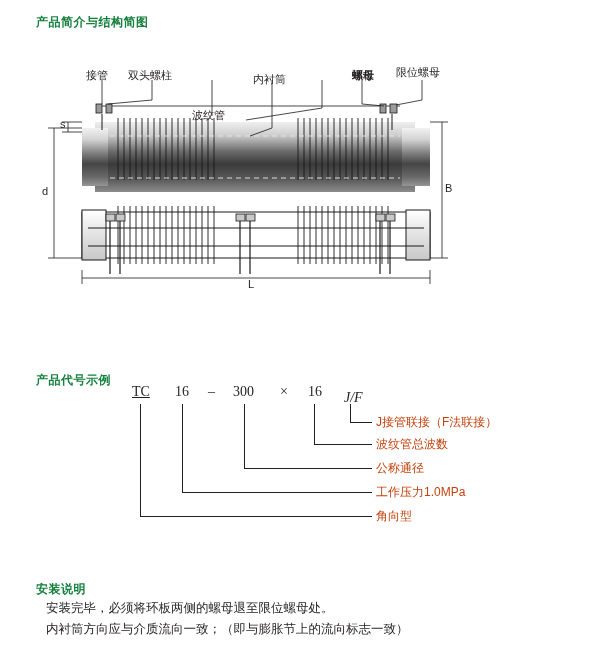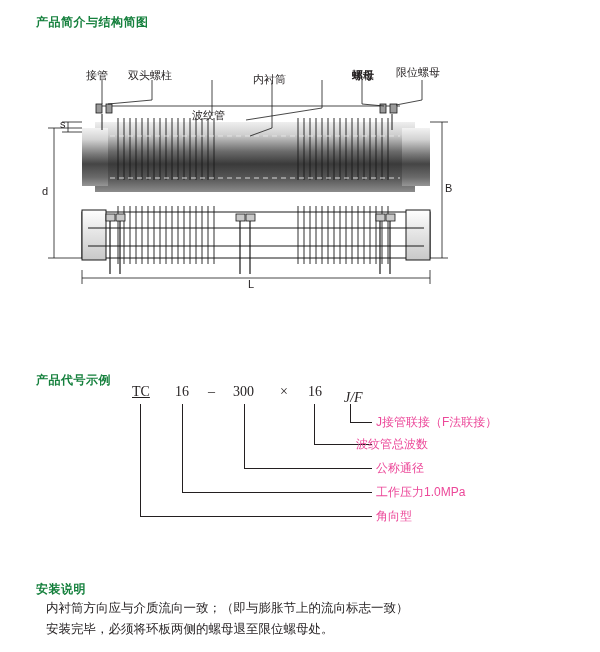--- a/index.html
+++ b/index.html
@@ -60,21 +60,21 @@
     position: absolute;
     font-family: "Liberation Serif", serif;
     font-size: 14px;
     color: #231f20;
     white-space: nowrap;
   }
   .code-desc {
     position: absolute;
     font-family: "Liberation Sans", sans-serif;
     font-size: 12px;
-    color: #ec4899;
+    color: #c2410c;
     white-space: nowrap;
   }
   .vline {
     position: absolute;
     width: 1px;
     background: #231f20;
   }
   .hline {
     position: absolute;
     height: 1px;
@@ -322,24 +322,24 @@
   <div class="vline" style="left:274px; top:26px; height:40px;"></div>
   <div class="vline" style="left:310px; top:26px; height:18px;"></div>
 
   <div class="hline" style="left:310px; top:44px;  width:22px;"></div>
   <div class="hline" style="left:274px; top:66px;  width:58px;"></div>
   <div class="hline" style="left:204px; top:90px;  width:128px;"></div>
   <div class="hline" style="left:142px; top:114px; width:190px;"></div>
   <div class="hline" style="left:100px; top:138px; width:232px;"></div>
 
   <div class="code-desc" style="left:336px; top:36px;">J接管联接（F法联接）</div>
-  <div class="code-desc" style="left:316px; top:58px;">波纹管总波数</div>
+  <div class="code-desc" style="left:336px; top:58px;">波纹管总波数</div>
   <div class="code-desc" style="left:336px; top:82px;">公称通径</div>
   <div class="code-desc" style="left:336px; top:106px;text-align:center;">工作压力1.0MPa</div>
   <div class="code-desc" style="left:336px; top:130px;">角向型</div>
 </div>
 
 <div class="section-title" id="title-3">安装说明</div>
 
 <div id="install-notes">
+  <div>安装完毕，必须将环板两侧的螺母退至限位螺母处。</div>
   <div>内衬筒方向应与介质流向一致；（即与膨胀节上的流向标志一致）</div>
-  <div>安装完毕，必须将环板两侧的螺母退至限位螺母处。</div>
 </div>
 
 </body></html>

